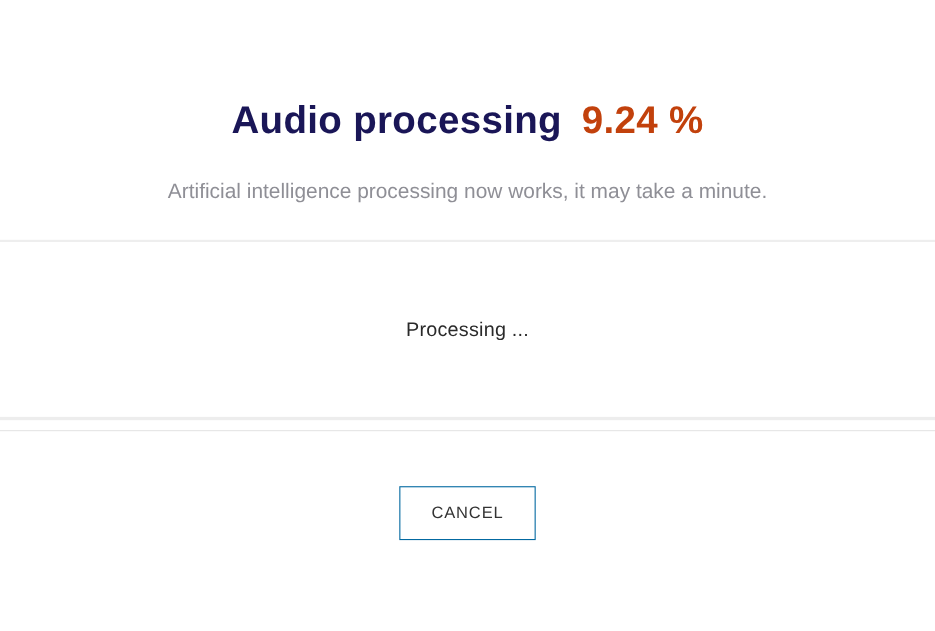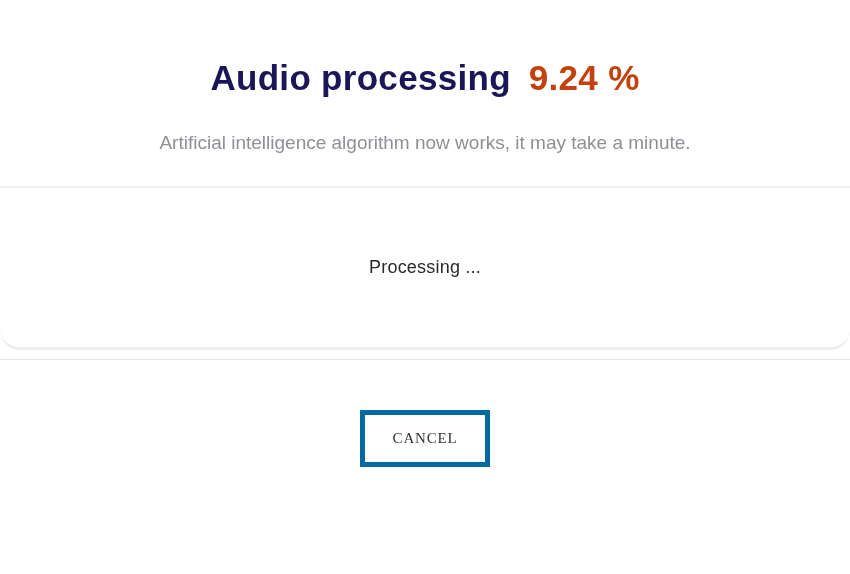--- a/index.html
+++ b/index.html
@@ -1,40 +1,40 @@
 <!DOCTYPE html>
 <html><head>
   <meta charset="utf-8">
   <style>
     * { margin: 0; padding: 0; box-sizing: border-box; }
     html, body { width: 850px; height: 574px; font-family: "Segoe UI", Arial, sans-serif; background: #fff; overflow: hidden; }
     .page { width: 100%; height: 100%; display: flex; flex-direction: column; align-items: center; }
-    .header { width: 100%; text-align: center; padding-top: 58px; }
+    .header { width: 100%; text-align: center; padding-top: 90px; }
     .title-row { display: inline-flex; align-items: baseline; gap: 18px; }
     .title-label { font-size: 35px; font-weight: 800; color: #1a1657; letter-spacing: 0.3px; }
     .title-percent { font-size: 35px; font-weight: 800; color: #c2410c; letter-spacing: 0.3px; }
     .subtitle { margin-top: 34px; font-size: 19px; color: #8f8f96; text-align: center; }
     .band-divider-top { width: 100%; height: 2px; background: #eeeeee; margin-top: 32px; }
-    .band { width: 100%; background: #fff; height: 162px; display: flex; align-items: center; justify-content: center; border-bottom: 3px solid #ededed; border-radius: 20px; }
+    .band { width: 100%; background: #fff; height: 162px; display: flex; align-items: center; justify-content: center; border-bottom: 3px solid #ededed; }
     .processing-text { font-size: 18px; color: #2a2a2a; letter-spacing: 0.2px; }
     .thin-line { width: 100%; height: 1px; background: #e5e5e5; margin-top: 9px; }
     .footer { width: 100%; display: flex; justify-content: center; padding-top: 50px; }
-    .cancel-btn { border: 5px solid #0369a1; background: #fff; padding: 15px 28px; font-size: 15px; letter-spacing: 0.8px; color: #333; cursor: pointer; font-family: Liberation Serif, serif; }
+    .cancel-btn { border: 1px solid #0369a1; background: #fff; padding: 15px 28px; font-size: 15px; letter-spacing: 0.8px; color: #333; cursor: pointer; font-family: Liberation Sans, sans-serif; }
   </style>
 </head>
 <body>
 
 <div class="page">
 
   <div class="header">
     <div class="title-row">
       <span class="title-label">Audio processing</span>
       <span class="title-percent">9.24 %</span>
     </div>
-    <div class="subtitle">Artificial intelligence algorithm now works, it may take a minute.</div>
+    <div class="subtitle">Artificial intelligence processing now works, it may take a minute.</div>
   </div>
 
   <div class="band-divider-top"></div>
 
   <div class="band">
     <span class="processing-text">Processing ...</span>
   </div>
 
   <div class="thin-line"></div>
 

